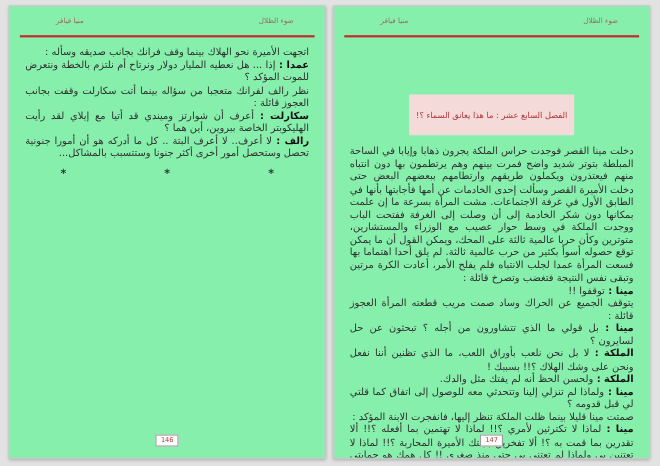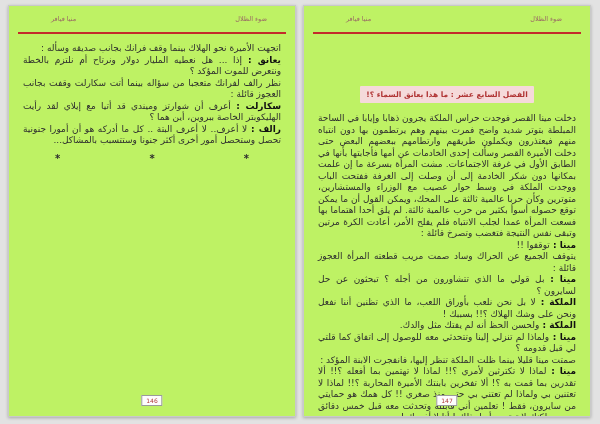--- a/index.html
+++ b/index.html
@@ -6,21 +6,21 @@
   body{
     width:600px;height:424px;
     background:#e2e2e2;
     position:relative;
     font-family:"DejaVu Sans", sans-serif;
     overflow:hidden;
   }
   .page{
     position:absolute;top:5px;
     width:288px;height:412px;
-    background:#bef264;
+    background:#86efac;
     border:1px solid #c9c9c9;
     box-shadow:0 1px 3px rgba(0,0,0,0.25);
     box-sizing:border-box;
     overflow:hidden;
   }
   .page.left{left:8px;}
   .page.right{left:303px;}
   .page-header{
     position:relative;
     height:19px;
@@ -37,24 +37,24 @@
     height:0;
   }
   .chapter-title-row{
     text-align:center;
     margin:8px 0 4px 0;
     direction:rtl;
   }
   .chapter-title{
     display:inline-block;
     font-size:7.5px;
-    font-weight:bold;
+    font-weight:normal;
     color:#b03434;
     background:#f5dada;
-    padding:4px 6px;
+    padding:14px 6px;
     border-radius:1px;
     margin-top:44px;
   }
   .page-body{
     direction:rtl;
     text-align:justify;
     padding:6px 14px 0 14px;
     font-size:9px;
     line-height:11.5px;
     color:#2e2e2e;
@@ -89,21 +89,21 @@
 <body>
 
 <div class="page left">
   <div class="page-header">
     <span class="hdr-left">منيا فيافر</span>
     <span class="hdr-right">ضوء الظلال</span>
   </div>
   <div class="header-rule"></div>
   <div class="page-body">
       <div class="para">اتجهت الأميرة نحو الهلاك بينما وقف فرانك بجانب صديقه وسأله :</div>
-      <div class="para"><span class="speaker">يعانق : </span>إذا ... هل نعطيه المليار دولار ونرتاح أم نلتزم بالخطة ونتعرض للموت المؤكد ؟</div>
+      <div class="para"><span class="speaker">عمدا : </span>إذا ... هل نعطيه المليار دولار ونرتاح أم نلتزم بالخطة ونتعرض للموت المؤكد ؟</div>
       <div class="para">نظر رالف لفرانك متعجبا من سؤاله بينما أتت سكارلت وقفت بجانب العجوز قائلة :</div>
       <div class="para"><span class="speaker">سكارلت : </span>أعرف أن شوارتز وميندي قد أتيا مع إيلاي لقد رأيت الهليكوبتر الخاصة ببروين، أين هما ؟</div>
       <div class="para"><span class="speaker">رالف : </span>لا أعرف.. لا أعرف البتة .. كل ما أدركه هو أن أمورا جنونية تحصل وستحصل أمور أخرى أكثر جنونا وستتسبب بالمشاكل...</div>
     </div>
   <div class="section-break">
     <span>*</span>
     <span>*</span>
     <span>*</span>
   </div>
   <div class="page-number-box">146</div>

